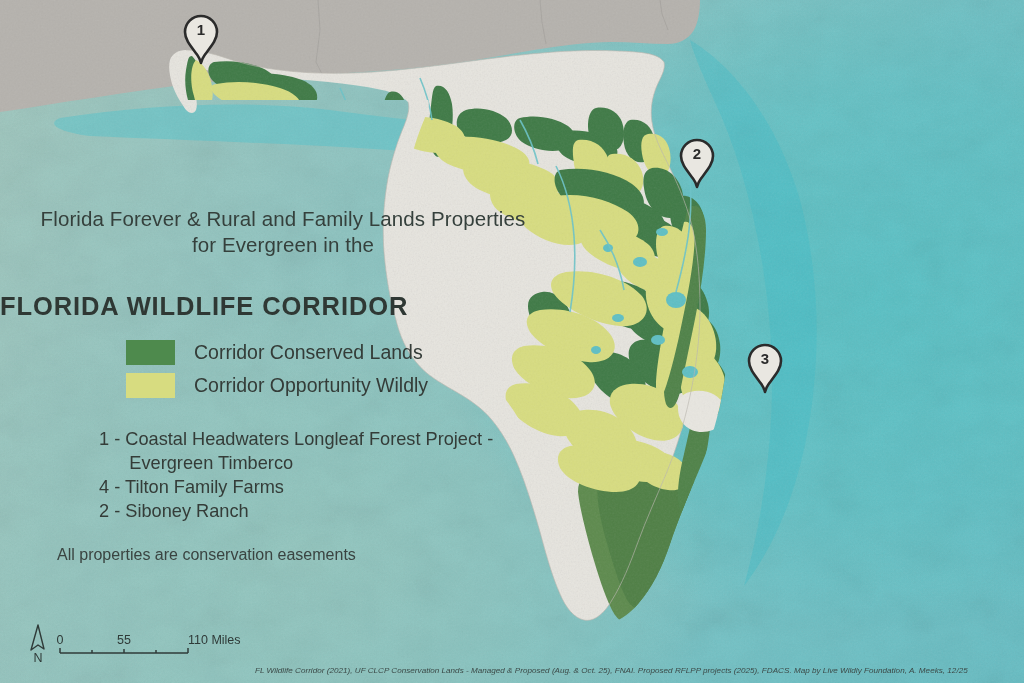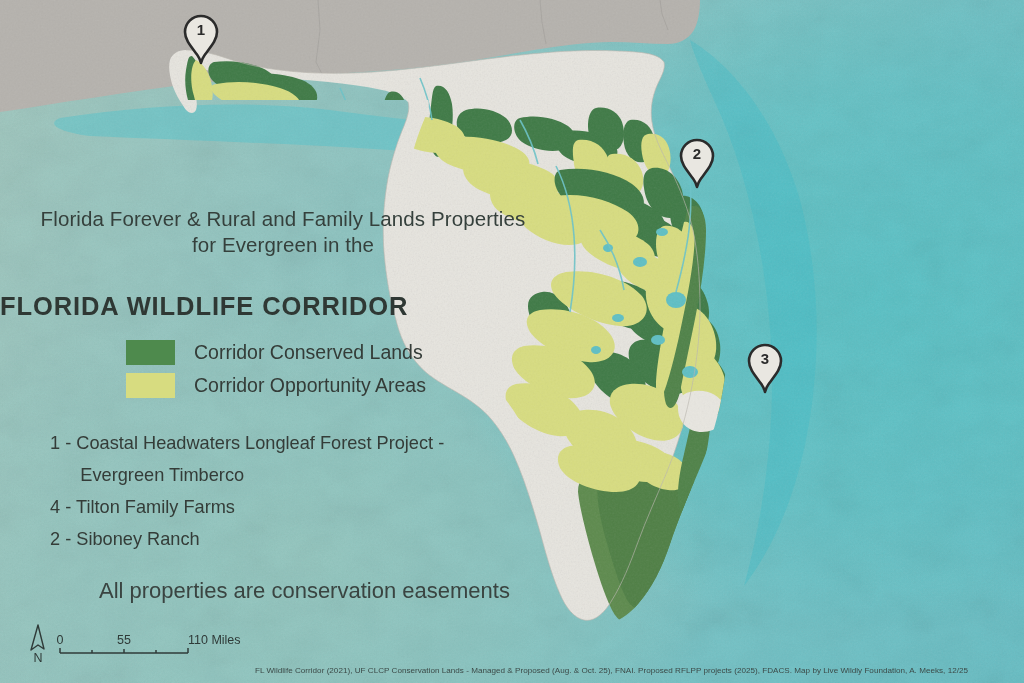--- a/index.html
+++ b/index.html
@@ -89,32 +89,32 @@
   .swatch.opportunity { background: #d7dc80; }
   .legend-label {
     margin-left: 19px;
     font-size: 19.5px;
     font-weight: 400;
     color: #343c38;
   }
 
   .property-list {
     margin-top: 27px;
-    padding-left: 50px;
+    padding-left: 99px;
     font-size: 18.2px;
-    line-height: 32px;
+    line-height: 24px;
     color: #343c38;
   }
   .property-item {
     white-space: pre-wrap;
   }
   .easement-note {
     margin-top: 23px;
-    padding-left: 99px;
-    font-size: 22px;
+    padding-left: 57px;
+    font-size: 16px;
     color: #3a4441;
   }
 
   
   #scale-block {
     position: absolute;
     left: 18px;
     bottom: 14px;
     z-index: 40;
     color: #2f3a38;
@@ -123,20 +123,21 @@
     position: absolute;
     left: 255px;
     bottom: 8px;
     width: 760px;
     font-size: 8.1px;
     letter-spacing: 0.02px;
     color: #3c4a48;
     z-index: 40;
     white-space: nowrap;
     font-family: "Liberation Sans", sans-serif;
+    font-style: italic;
   }
 
   
   .pin {
     position: absolute;
     z-index: 50;
     width: 42px;
     height: 56px;
   }
   .pin-num {
@@ -562,21 +563,21 @@
 
     <div class="corridor-heading">FLORIDA WILDLIFE CORRIDOR</div>
 
     <div class="legend">
       <div class="legend-row">
         <div class="swatch conserved"></div>
         <div class="legend-label">Corridor Conserved Lands</div>
       </div>
       <div class="legend-row">
         <div class="swatch opportunity"></div>
-        <div class="legend-label">Corridor Opportunity Areas</div>
+        <div class="legend-label">Corridor Opportunity Wildly</div>
       </div>
     </div>
 
     <div class="property-list">
       <div class="property-item">1 - Coastal Headwaters Longleaf Forest Project -
       Evergreen Timberco</div>
       <div class="property-item">4 - Tilton Family Farms</div>
       <div class="property-item">2 - Siboney Ranch</div>
     </div>
 

